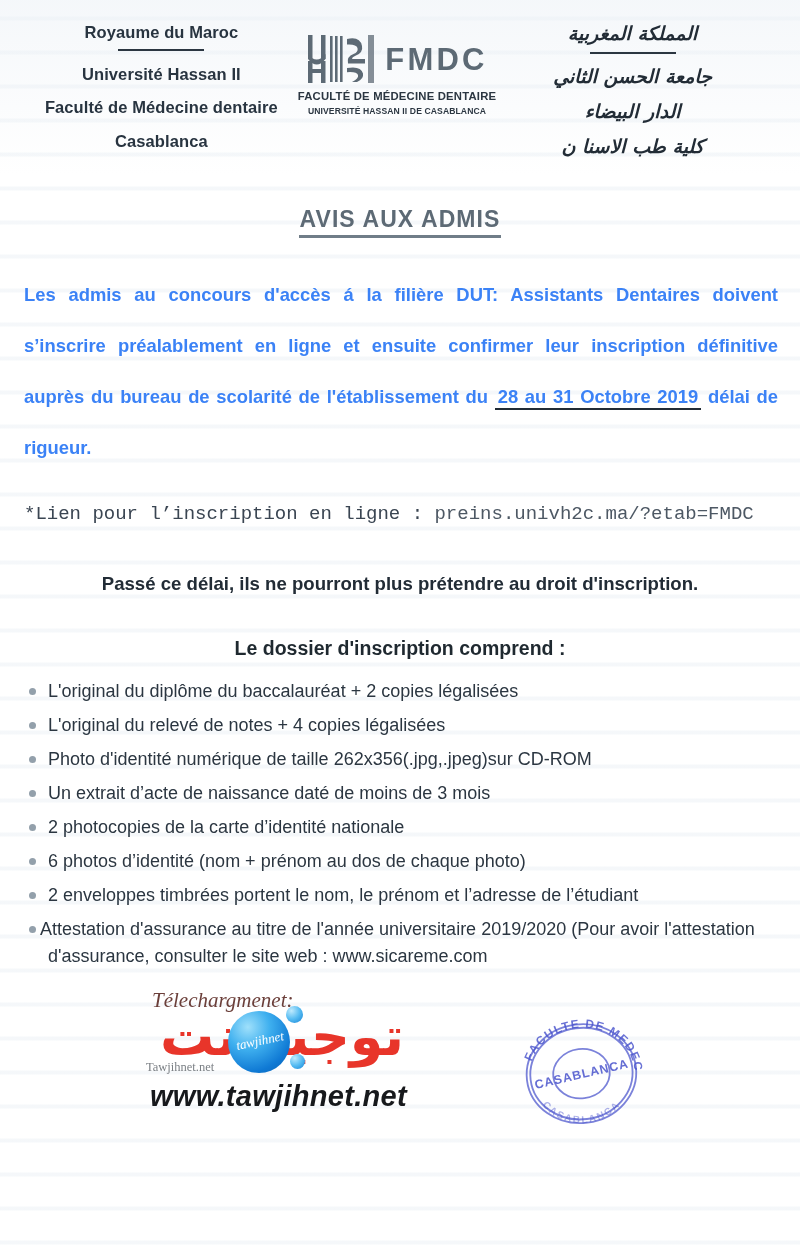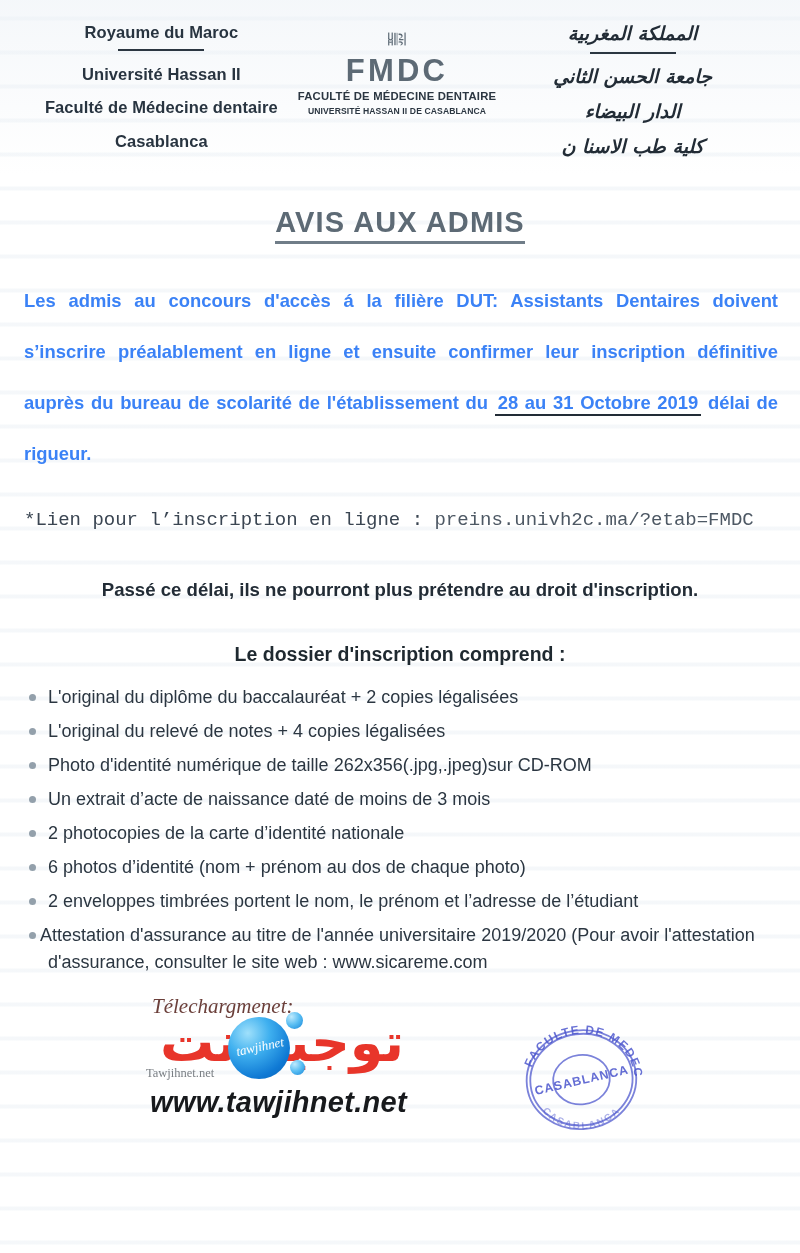--- a/index.html
+++ b/index.html
@@ -85,21 +85,20 @@
     width: 230px;
     padding-top: 8px;
     text-align: center;
   }
   .logo-top {
     display: flex;
     align-items: center;
     justify-content: center;
     gap: 9px;
     height: 54px;
-    flex-direction: column;
   }
   .logo-mark { display: block; }
   .logo-fmdc {
     font-size: 31px;
     font-weight: bold;
     letter-spacing: 3.2px;
     color: #5d6a75;
     line-height: 1;
     font-family: "Liberation Sans", sans-serif;
   }
@@ -115,21 +114,21 @@
     font-size: 8.6px;
     font-weight: bold;
     letter-spacing: .1px;
     color: #2b3641;
   }
 
   
   .doc-title {
     margin: 34px 0 0 0;
     text-align: center;
-    font-size: 29px;
+    font-size: 23px;
     font-weight: bold;
     letter-spacing: 1.1px;
     color: #5d6a75;
   }
   .doc-title span {
     border-bottom: 3px solid #707d88;
     padding-bottom: 3px;
   }
 
   

